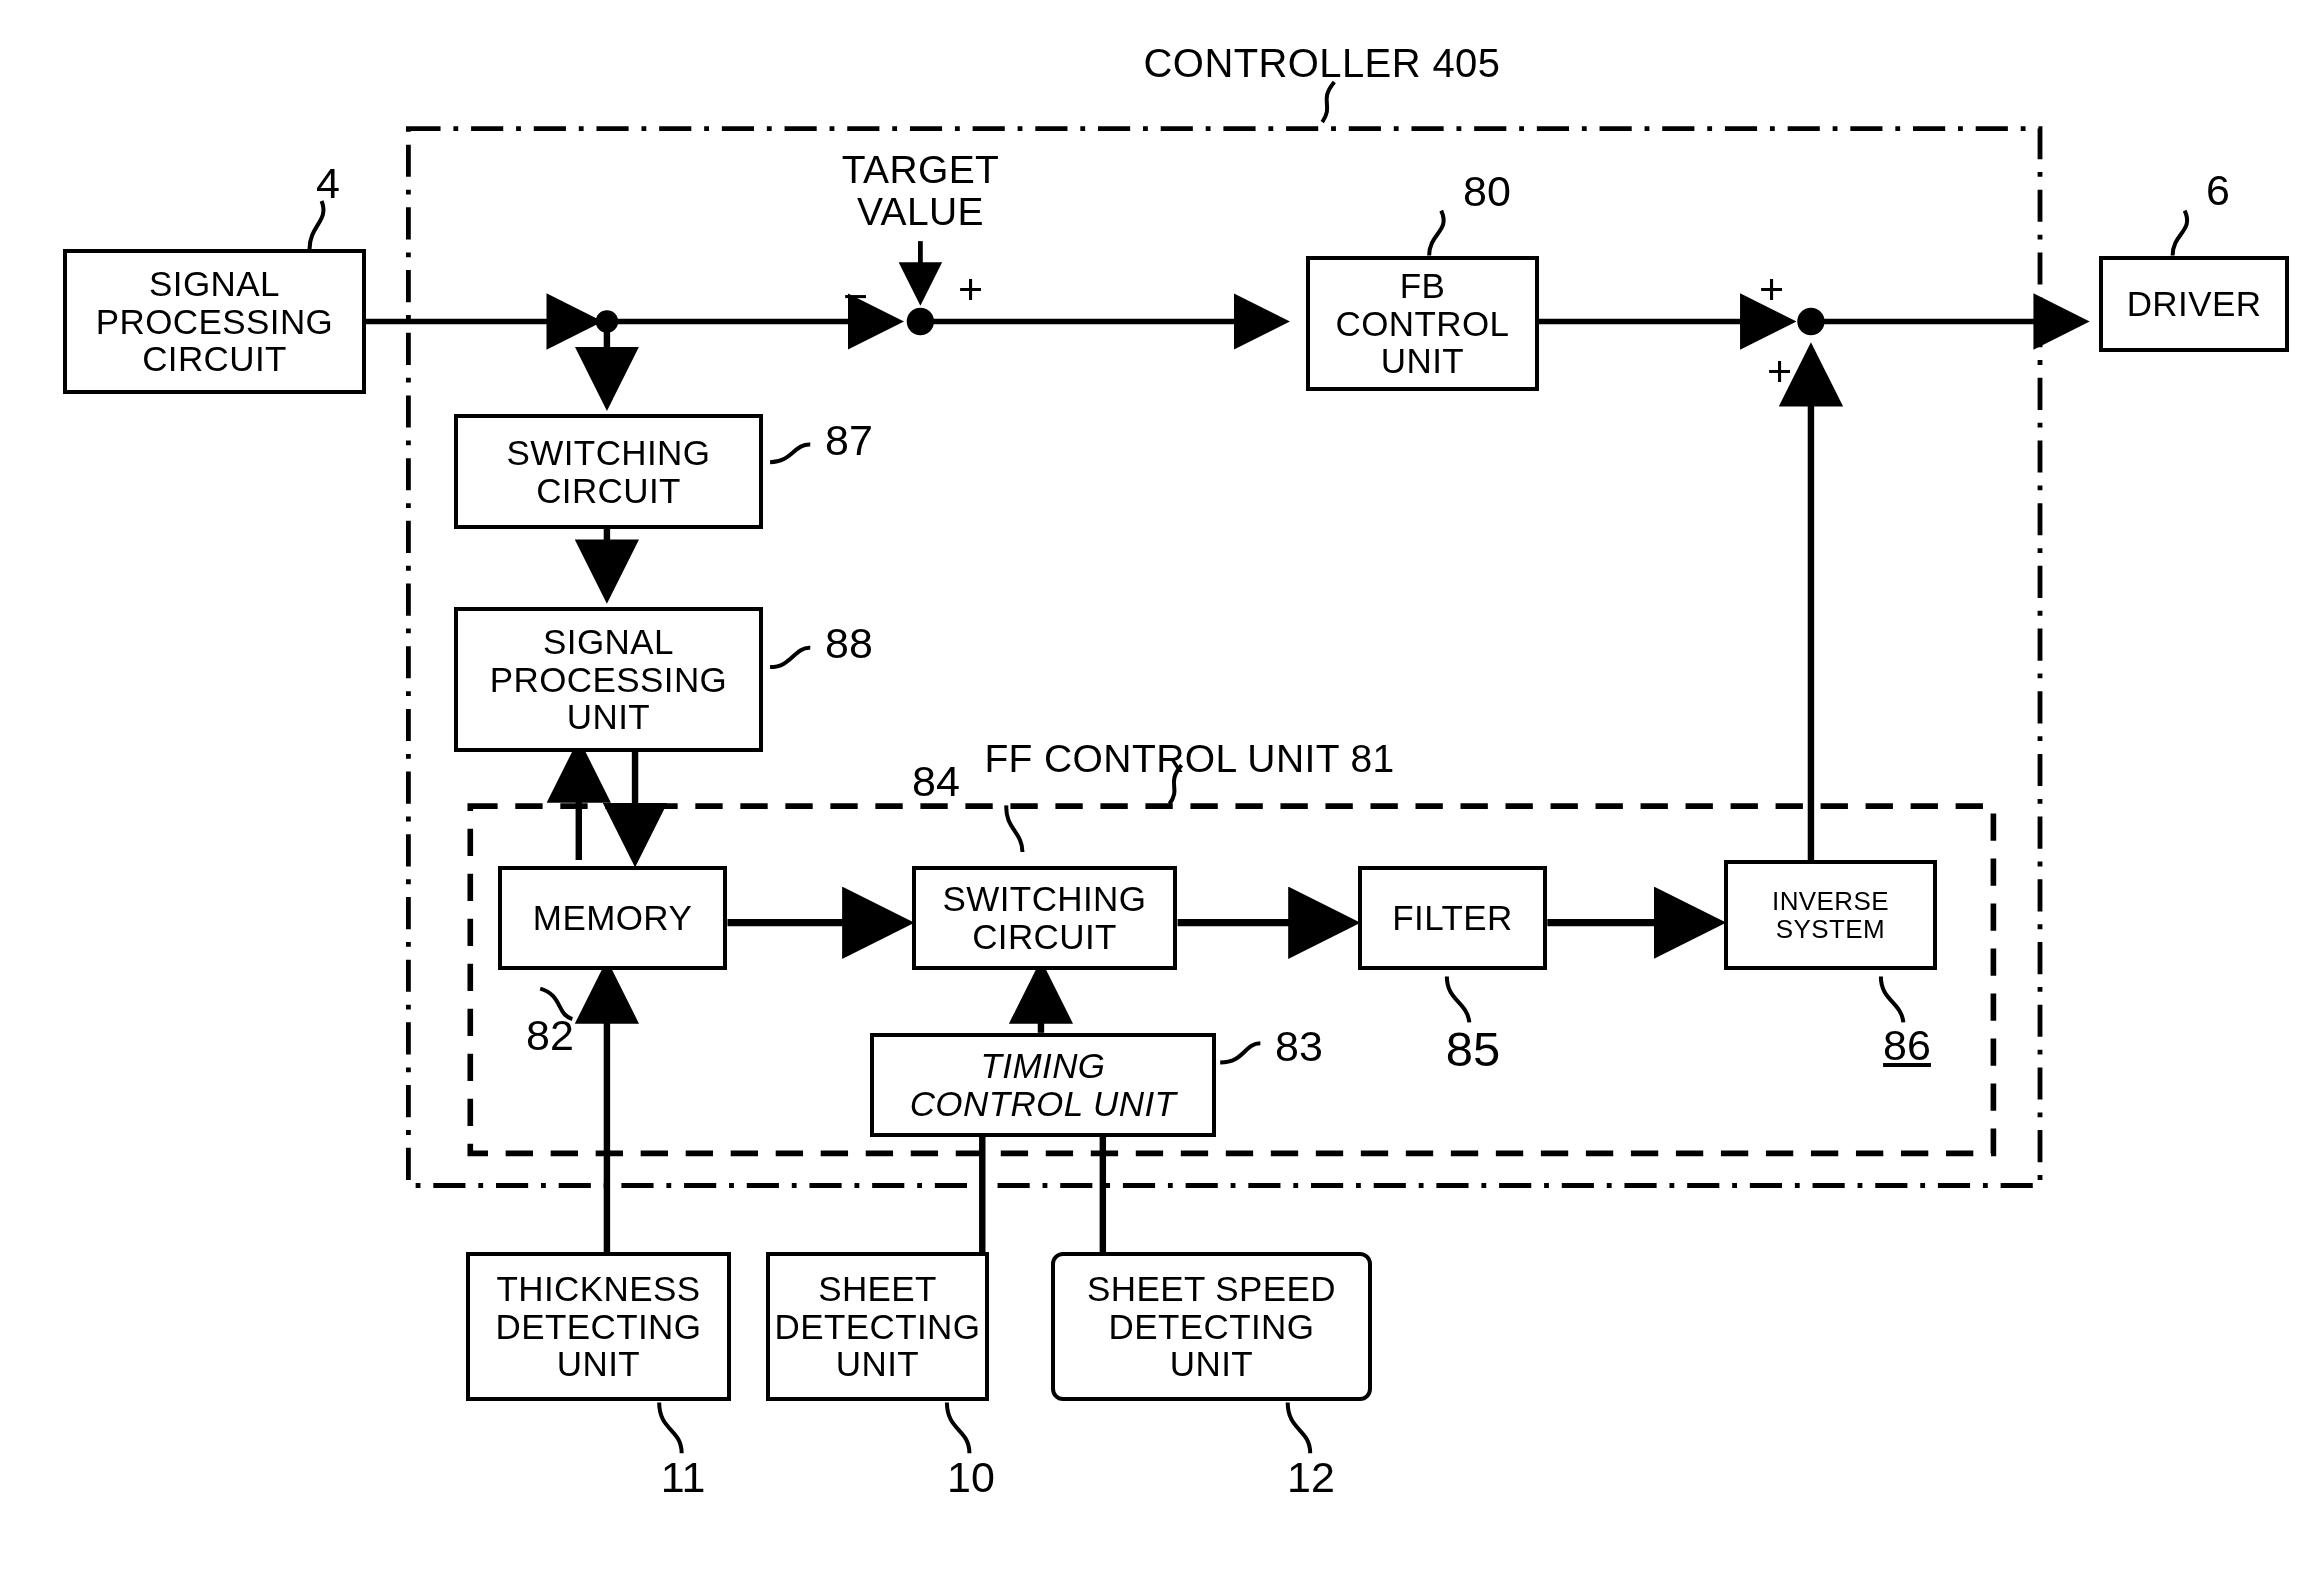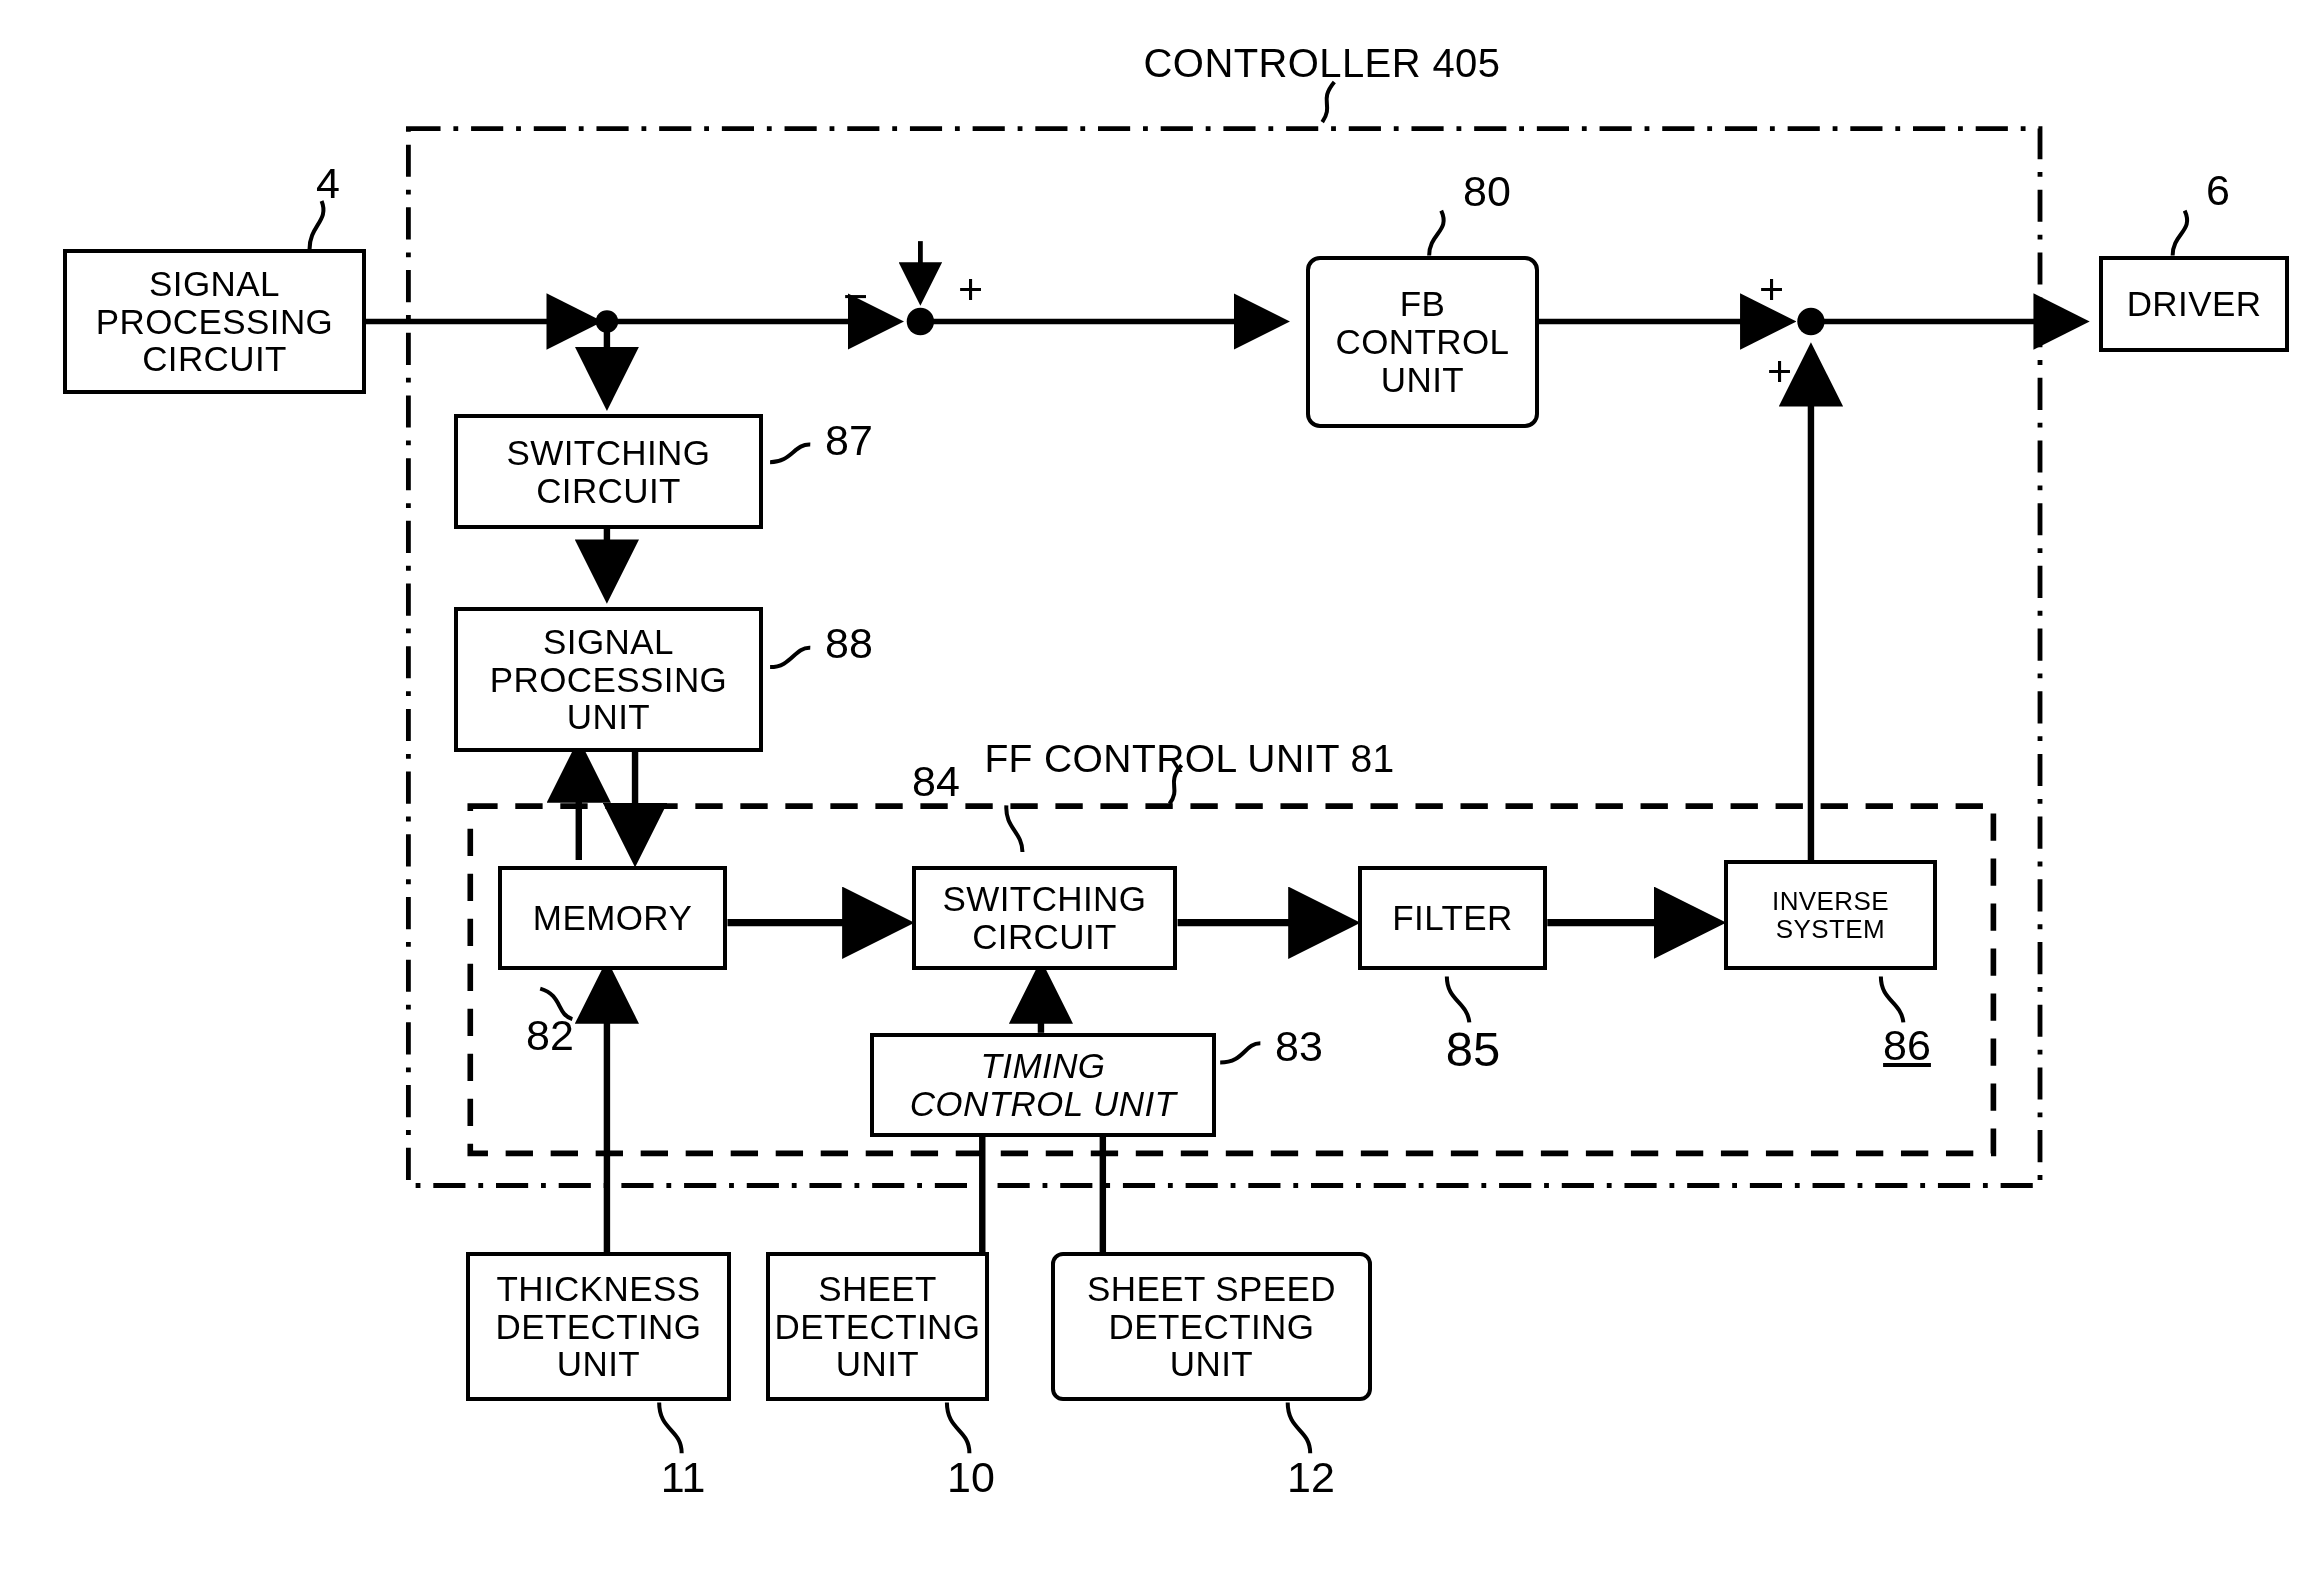--- a/index.html
+++ b/index.html
@@ -124,21 +124,21 @@
     <path d="M1178,1745 C1178,1780 1206,1778 1206,1808" fill="none" stroke="#000" stroke-width="5"></path>
     <path d="M1602,1745 C1602,1780 1630,1778 1630,1808" fill="none" stroke="#000" stroke-width="5"></path>
   </svg>
 
   <div class="box" style="left:63px; top:249px; width:303px; height:145px; font-size:35px;">
     <span>SIGNAL
 PROCESSING
 CIRCUIT</span>
   </div>
 
-  <div class="box" style="left:1306px; top:256px; width:233px; height:172px; font-size:35px;border-radius:14px;">
+  <div class="box" style="left:1306px; top:256px; width:233px; height:135px; font-size:35px;">
     <span>FB
 CONTROL
 UNIT</span>
   </div>
 
   <div class="box" style="left:2099px; top:256px; width:190px; height:96px; font-size:35px;">
     <span>DRIVER</span>
   </div>
 
   <div class="box" style="left:454px; top:414px; width:309px; height:115px; font-size:35px;">
@@ -190,20 +190,22 @@
   <div class="box" style="left:1051px; top:1252px; width:321px; height:149px; font-size:35px;border-radius:12px;">
     <span>SHEET SPEED
 DETECTING
 UNIT</span>
   </div>
 
   <div class="lbl" style="left:1097px; top:42px; width:450px; font-size:40px;">CONTROLLER 405</div>
 
   <div class="lbl" style="left:908px; top:738px; width:563px; font-size:39px;">FF CONTROL UNIT 81</div>
 
+  <div class="lbl" style="left:784px; top:149px; width:273px; font-size:39px;">TARGET
+VALUE</div>
 
   <div class="sign" style="left:836px; top:272px; width:39px; font-size:43px;">−</div>
   <div class="sign" style="left:951px; top:265px; width:39px; font-size:43px;">+</div>
   <div class="sign" style="left:1752px; top:265px; width:39px; font-size:43px;">+</div>
   <div class="sign" style="left:1760px; top:347px; width:39px; font-size:43px;">+</div>
 
   <div class="num" style="left:296px; top:159px; width:64px; font-size:43px;">4</div>
 
   <div class="num" style="left:1451px; top:167px; width:72px; font-size:43px;">80</div>
 

